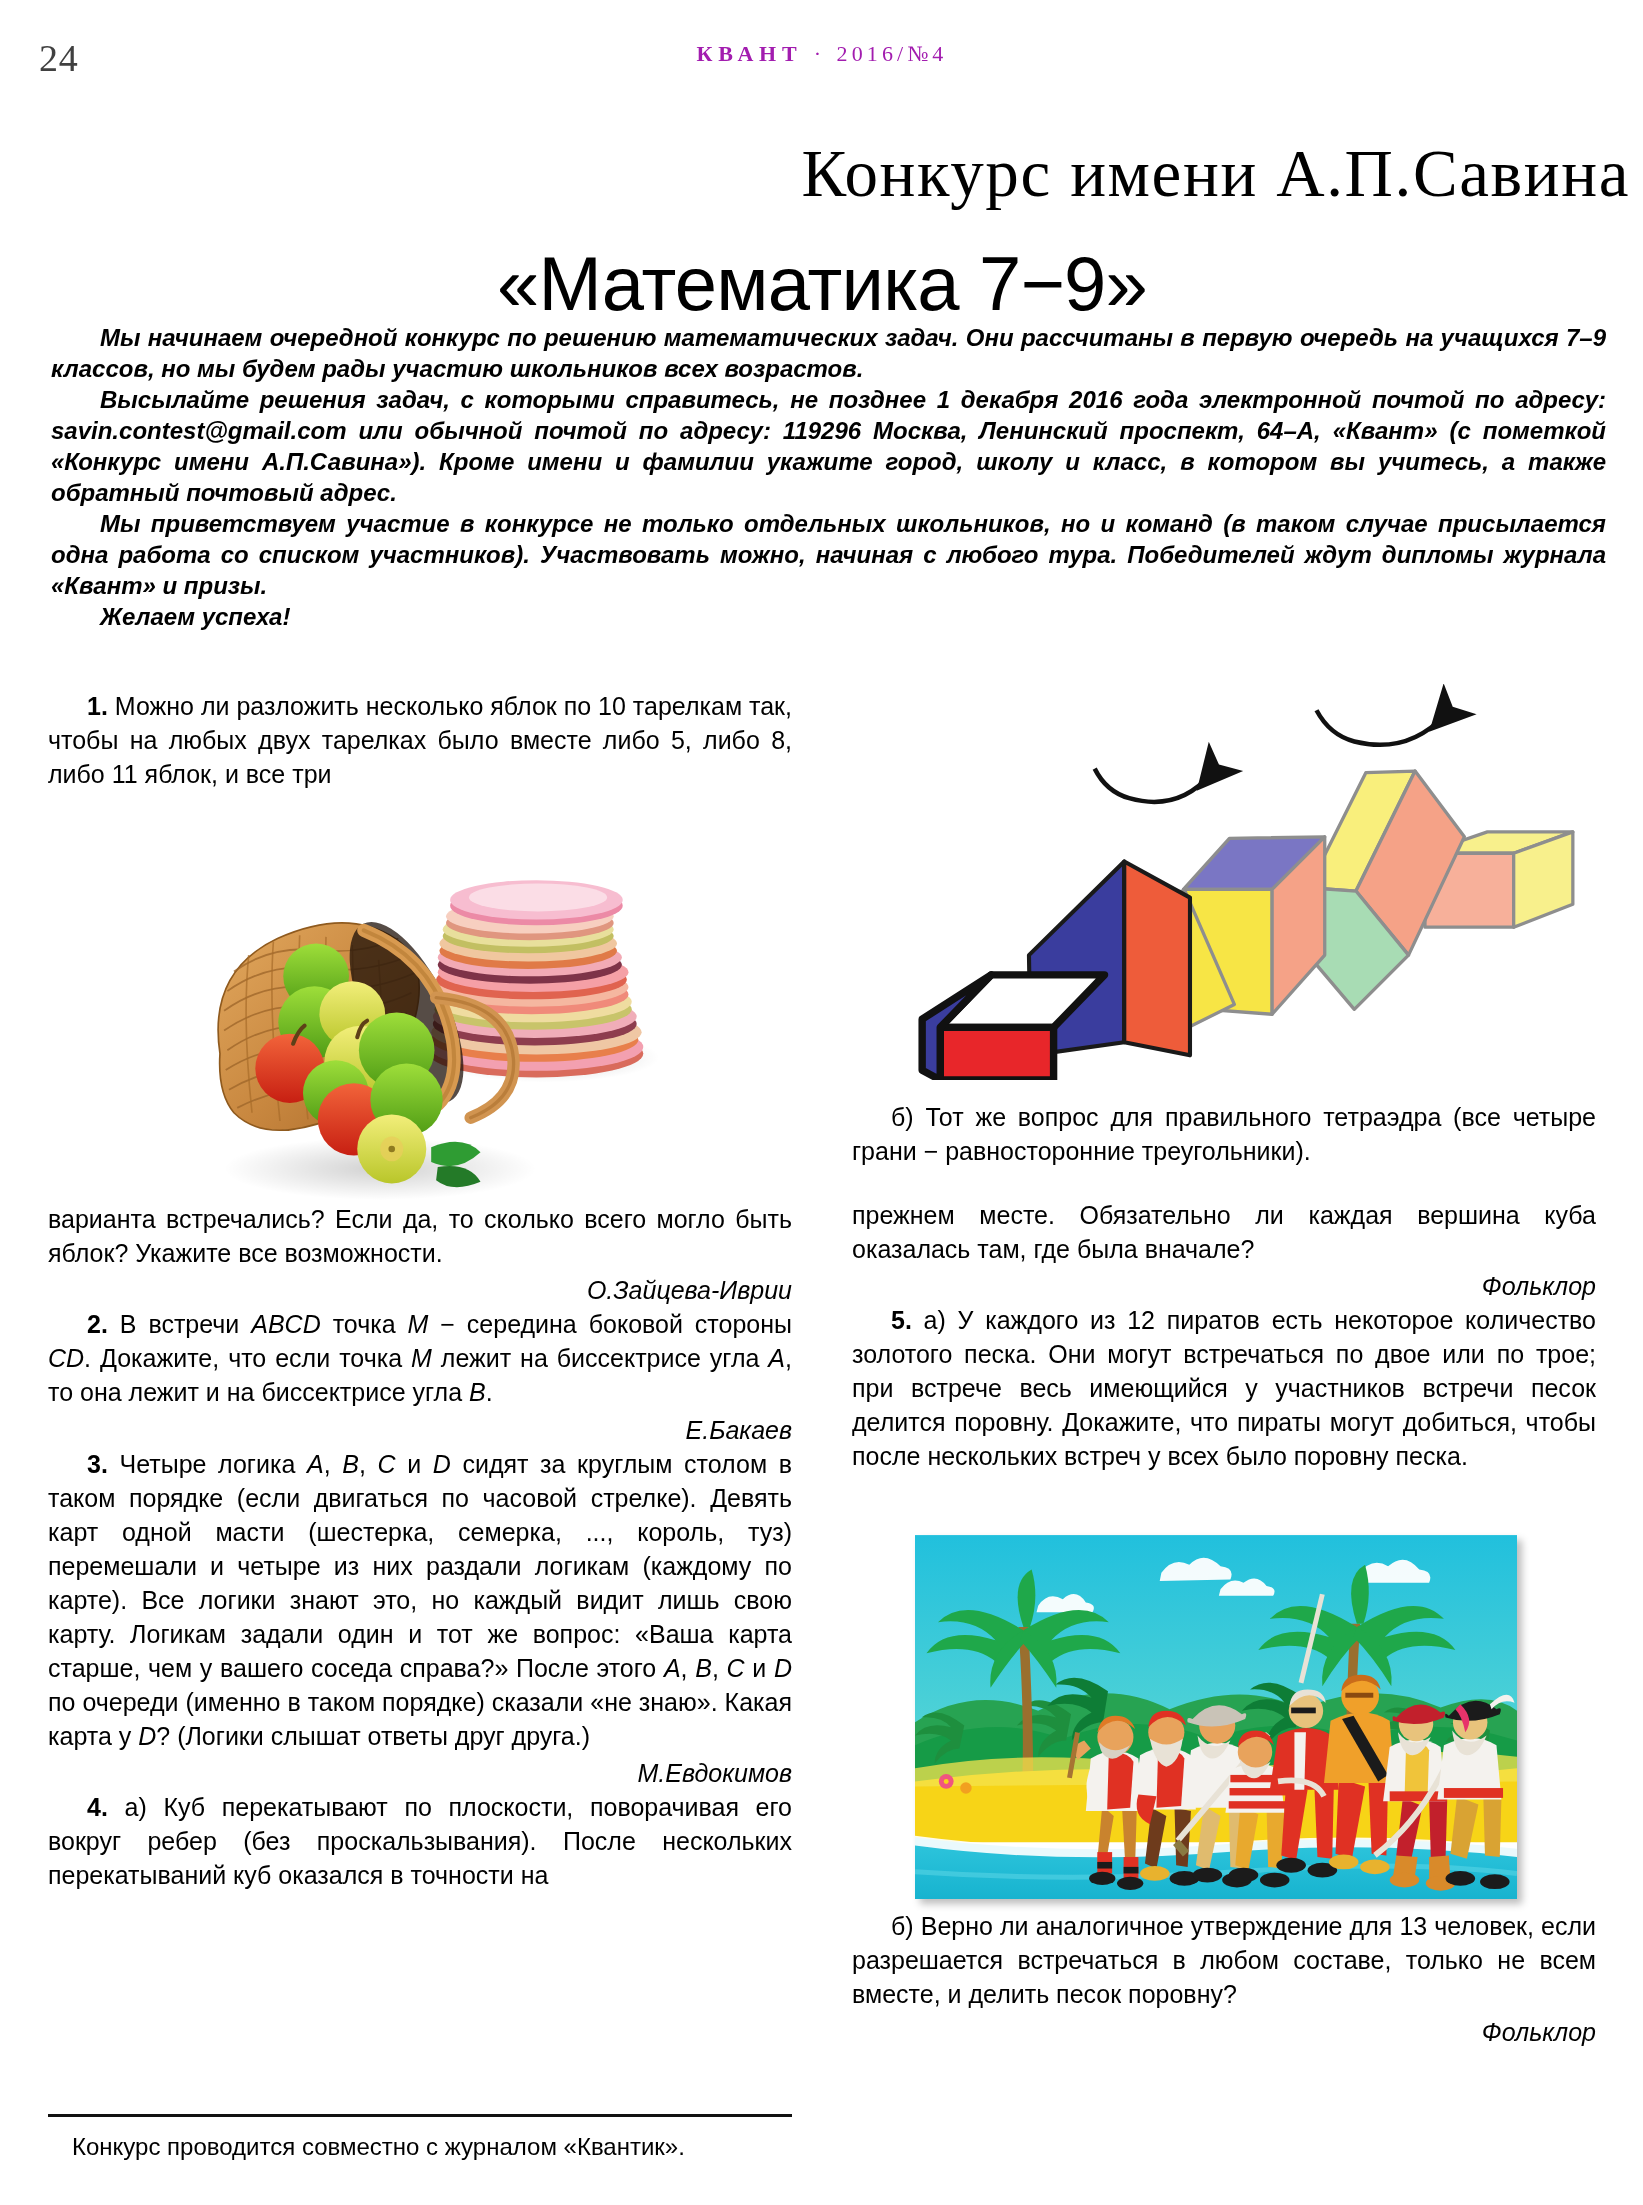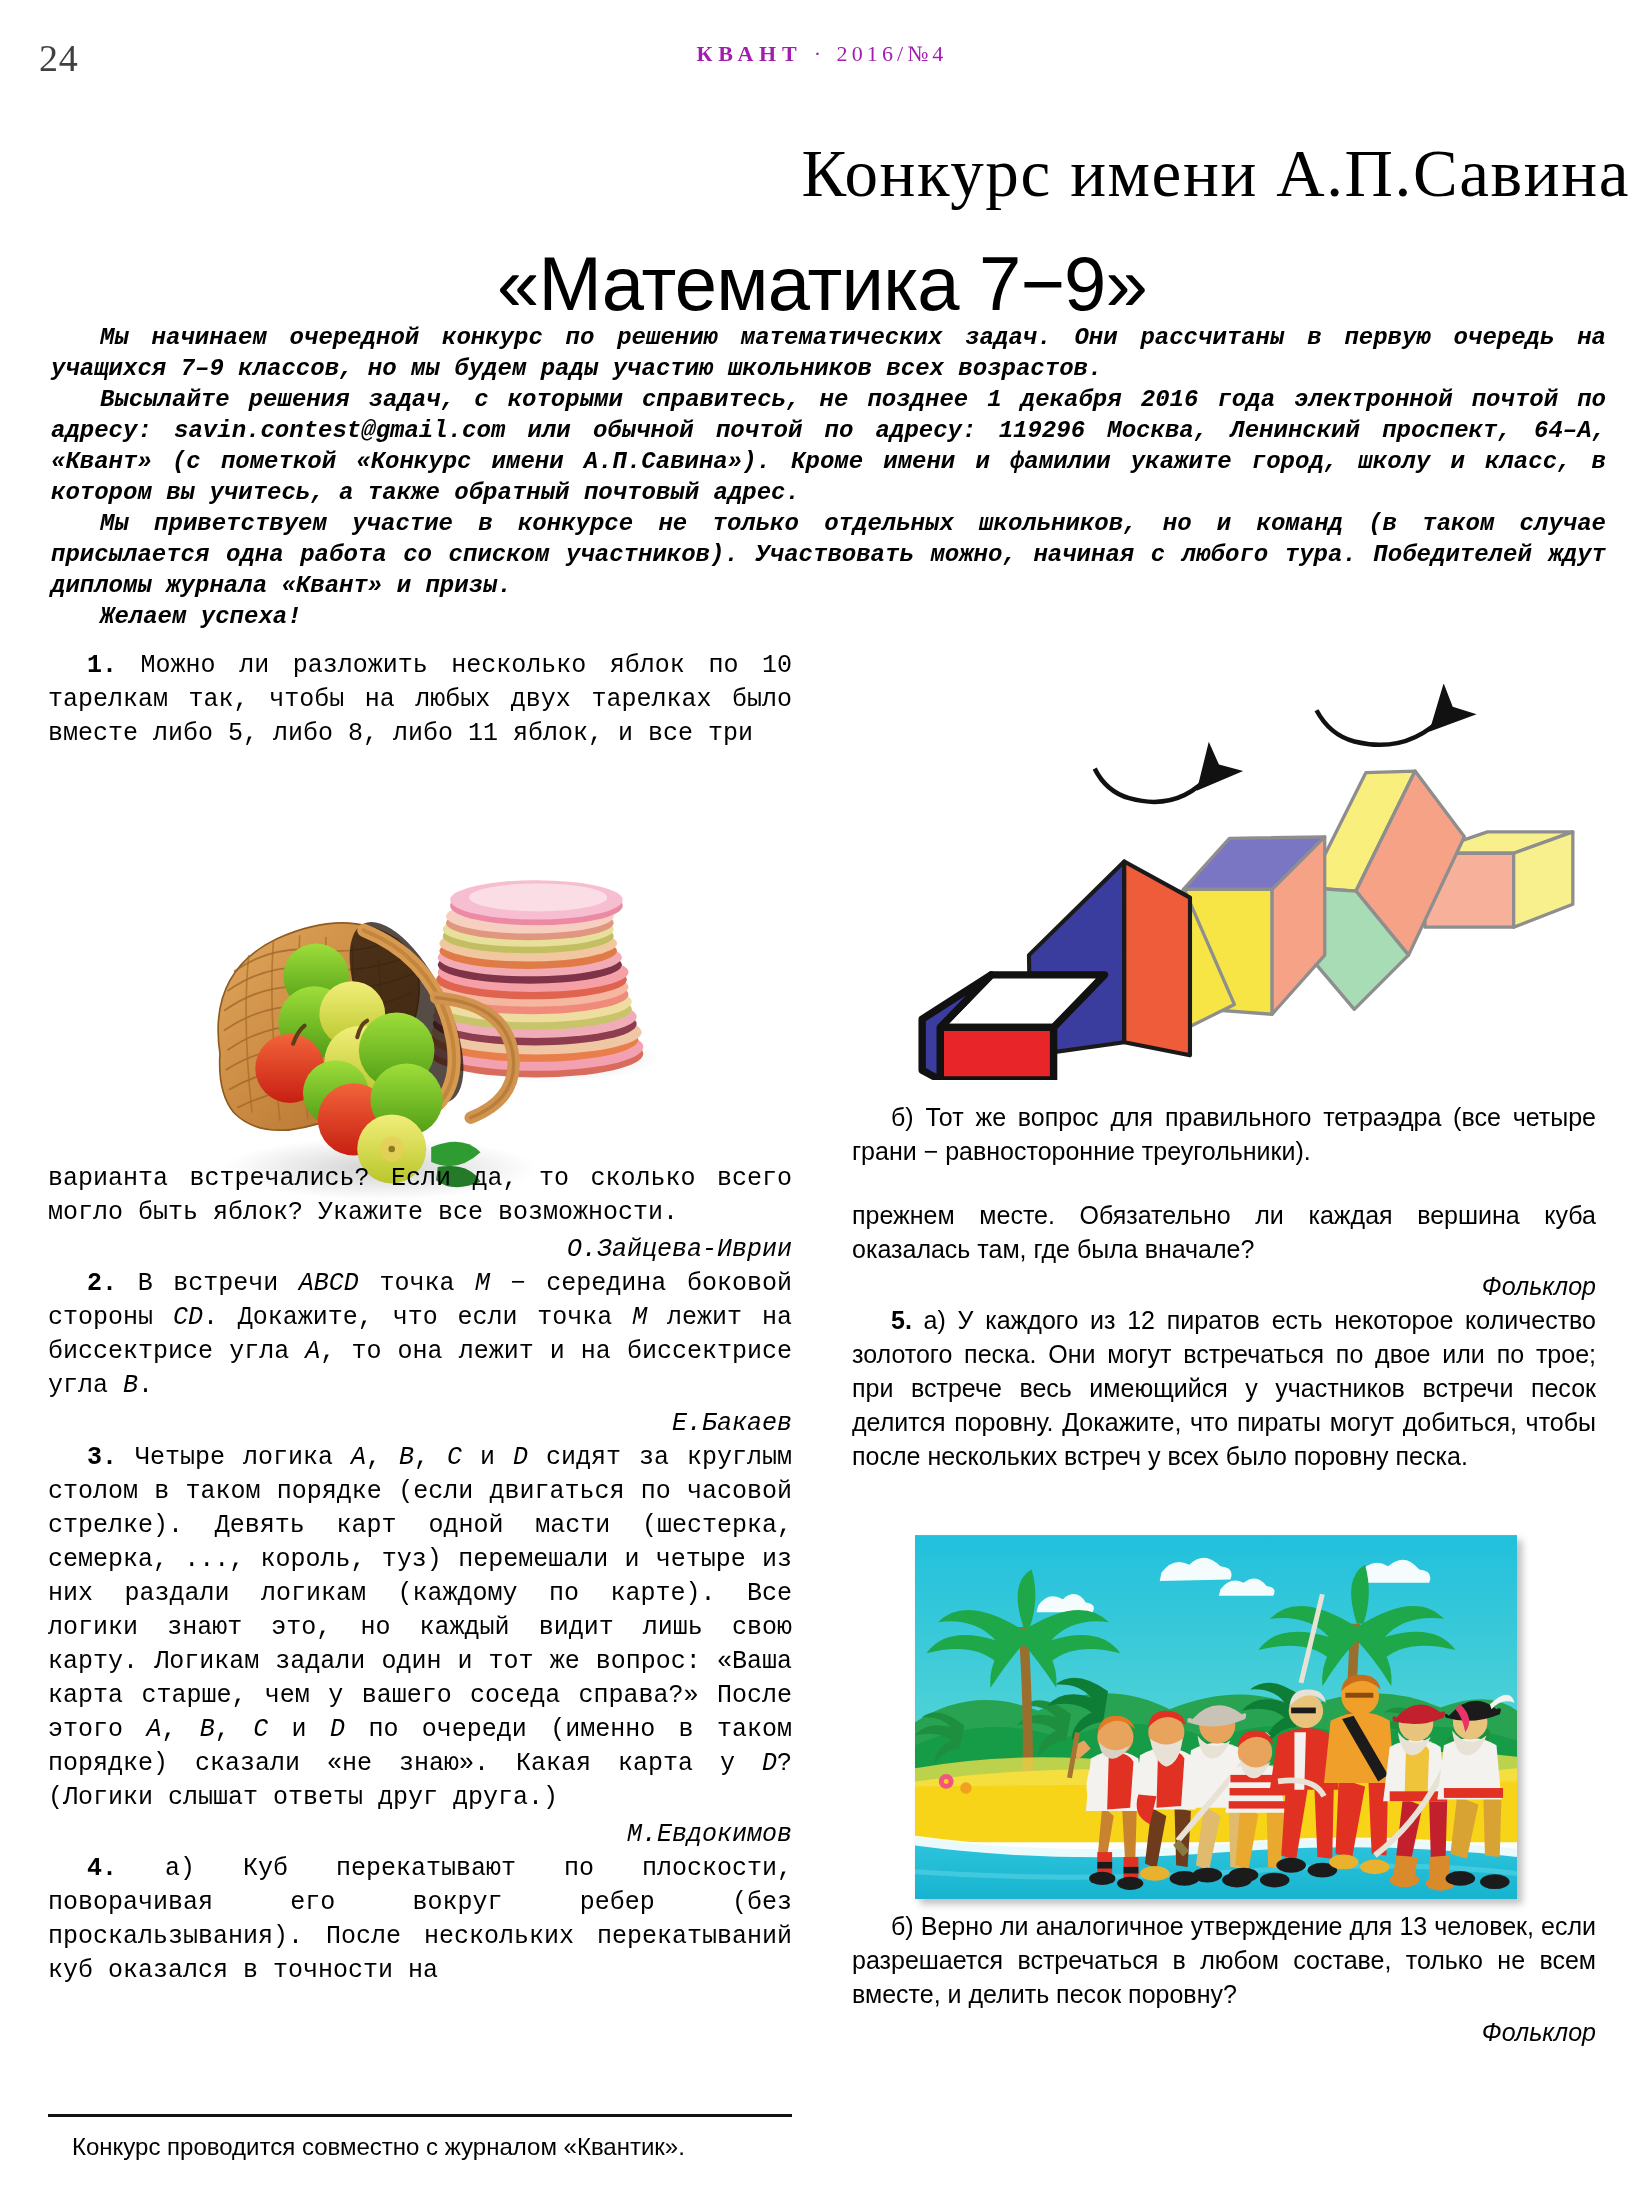--- a/index.html
+++ b/index.html
@@ -68,42 +68,42 @@
     letter-spacing: -0.8px;
     white-space: nowrap;
   }
 
   
   .intro {
     position: absolute;
     left: 51px;
     top: 322px;
     width: 1555px;
-    font-family: Liberation Mono, monospace;
+    font-family: Liberation Sans, sans-serif;
     font-style: italic;
     font-weight: 700;
     font-size: 24px;
     line-height: 31px;
     text-align: justify;
   }
   .intro p {
     margin: 0;
     text-indent: 49px;
   }
   .intro p.last { text-align: left; }
 
   
   .col {
     position: absolute;
     width: 744px;
     font-size: 25px;
     line-height: 34px;
     text-align: justify;
   }
-  .col-left  { left: 48px;  top: 649px; font-family: Liberation Mono, monospace; }
+  .col-left  { left: 48px;  top: 689px; }
   .col-right { left: 852px; top: 1100px; }
 
   .prob { margin: 0 0 0 0; text-indent: 39px; }
   .prob + .prob { margin-top: 30px; }
   .prob.cont { text-indent: 0; }
   .num { font-weight: 700; }
   .ital { font-style: italic; }
   .author {
     text-align: right;
     font-style: italic;

